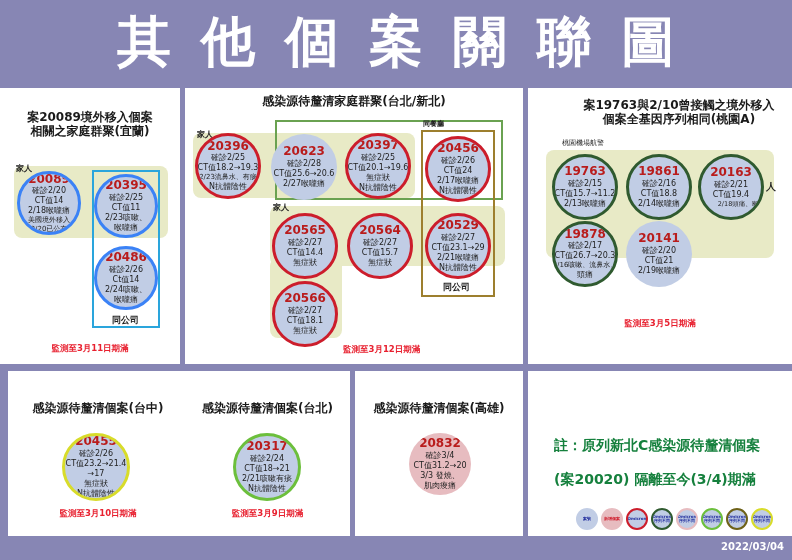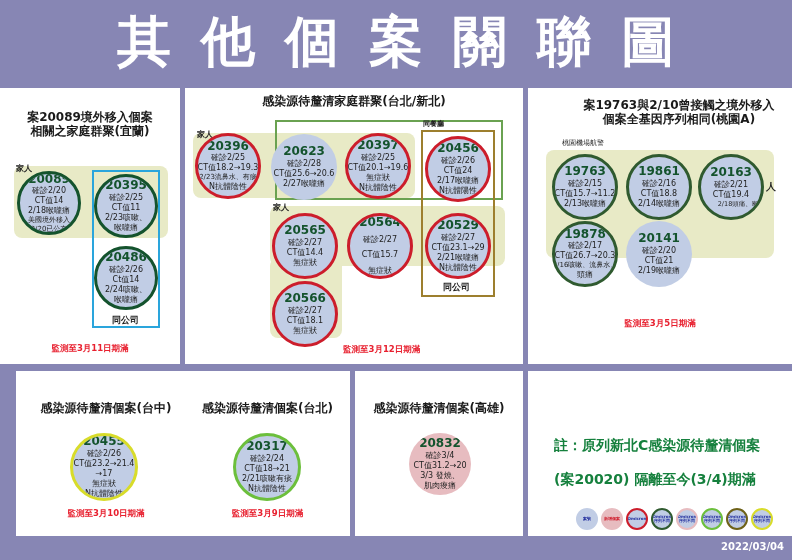--- a/index.html
+++ b/index.html
@@ -3,23 +3,23 @@
 <meta charset="utf-8">
 <style>
   * { box-sizing: border-box; margin: 0; padding: 0; }
   html, body { width: 792px; height: 560px; overflow: hidden; background: #8786b4; }
   body { position: relative; font-family: "DejaVu Sans", "Liberation Sans", sans-serif; }
   .header { position: absolute; left: 0; top: 0; width: 792px; height: 84px; background: #8786b4; display: flex; justify-content: center; align-items: center; }
   .header-title { color: #fff; font-size: 54px; font-weight: bold; letter-spacing: 30px; padding-left: 30px; font-family: "DejaVu Sans", sans-serif; }
   .panel { position: absolute; background: #fff; overflow: hidden; }
   .ptitle { position: absolute; font-weight: bold; color: #1a1a1a; text-align: center; line-height: 1.2; }
   .circle { position: absolute; border-radius: 50%; background: #c1cde5; display: flex; flex-direction: column; align-items: center; justify-content: center; text-align: center; color: #222; font-size: 8px; line-height: 1.25; overflow: hidden; }
-  .circle .cid { color: #14532d; font-weight: bold; font-size: 12px; line-height: 1.1; }
+  .circle .cid { color: #b91c1c; font-weight: bold; font-size: 12px; line-height: 1.1; }
   .circle .ln { white-space: nowrap; }
-  .ring-olive { border: 3px solid #14532d; }
+  .ring-olive { border: 3px solid #3b82f6; }
   .ring-red { border: 3px solid #cc1d2b; }
   .ring-dkgreen { border: 3px solid #2f5a2f; }
   .ring-yellow { border: 3px solid #d8dc2a; }
   .ring-green { border: 3px solid #6cbf3c; }
   .fill-pink { background: #e7bcc0; }
   .group-bg { position: absolute; background: #e8eac6; border-radius: 8px; }
   .box { position: absolute; }
   .lbl { position: absolute; font-size: 8px; font-weight: bold; color: #222; }
   .monitor { position: absolute; color: #e8202f; font-size: 8.5px; font-weight: bold; text-align: center; white-space: nowrap; }
   .note { position: absolute; color: #15803d; font-weight: bold; font-size: 14px; line-height: 1.2; white-space: nowrap; }
@@ -107,21 +107,21 @@
     <div class="ln">CT值24</div>
     <div class="ln">2/17喉嚨痛</div>
     <div class="ln">N抗體陽性</div>
   </div>
   <div class="circle ring-red" style="left:87px;top:125px;width:66px;height:66px;">
     <div class="cid">20565</div>
     <div class="ln">確診2/27</div>
     <div class="ln">CT值14.4</div>
     <div class="ln">無症狀</div>
   </div>
-  <div class="circle ring-red" style="left:162px;top:125px;width:66px;height:66px;justify-content:space-between;">
+  <div class="circle ring-red" style="left:162px;top:125px;width:66px;height:66px;">
     <div class="cid">20564</div>
     <div class="ln">確診2/27</div>
     <div class="ln">CT值15.7</div>
     <div class="ln">無症狀</div>
   </div>
   <div class="circle ring-red" style="left:240px;top:125px;width:66px;height:66px;">
     <div class="cid">20529</div>
     <div class="ln">確診2/27</div>
     <div class="ln">CT值23.1→29</div>
     <div class="ln">2/21喉嚨痛</div>
@@ -172,21 +172,21 @@
   </div>
   <div class="circle" style="left:98px;top:133px;width:66px;height:66px;">
     <div class="cid">20141</div>
     <div class="ln">確診2/20</div>
     <div class="ln">CT值21</div>
     <div class="ln">2/19喉嚨痛</div>
   </div>
   <div class="monitor" style="left:0;top:230px;width:264px;">監測至3月5日期滿</div>
 </div>
 
-<div class="panel" style="left:16px;top:371px;width:180px;height:165px;">
+<div class="panel" style="left:8px;top:371px;width:180px;height:165px;">
   <div class="ptitle" style="left:0;top:30px;width:180px;font-size:12px;">感染源待釐清個案(台中)</div>
   <div class="circle ring-yellow" style="left:54px;top:62px;width:68px;height:68px;">
     <div class="cid">20455</div>
     <div class="ln">確診2/26</div>
     <div class="ln">CT值23.2→21.4</div>
     <div class="ln">→17</div>
     <div class="ln">無症狀</div>
     <div class="ln">N抗體陰性</div>
   </div>
   <div class="monitor" style="left:0;top:137px;width:180px;">監測至3月10日期滿</div>

